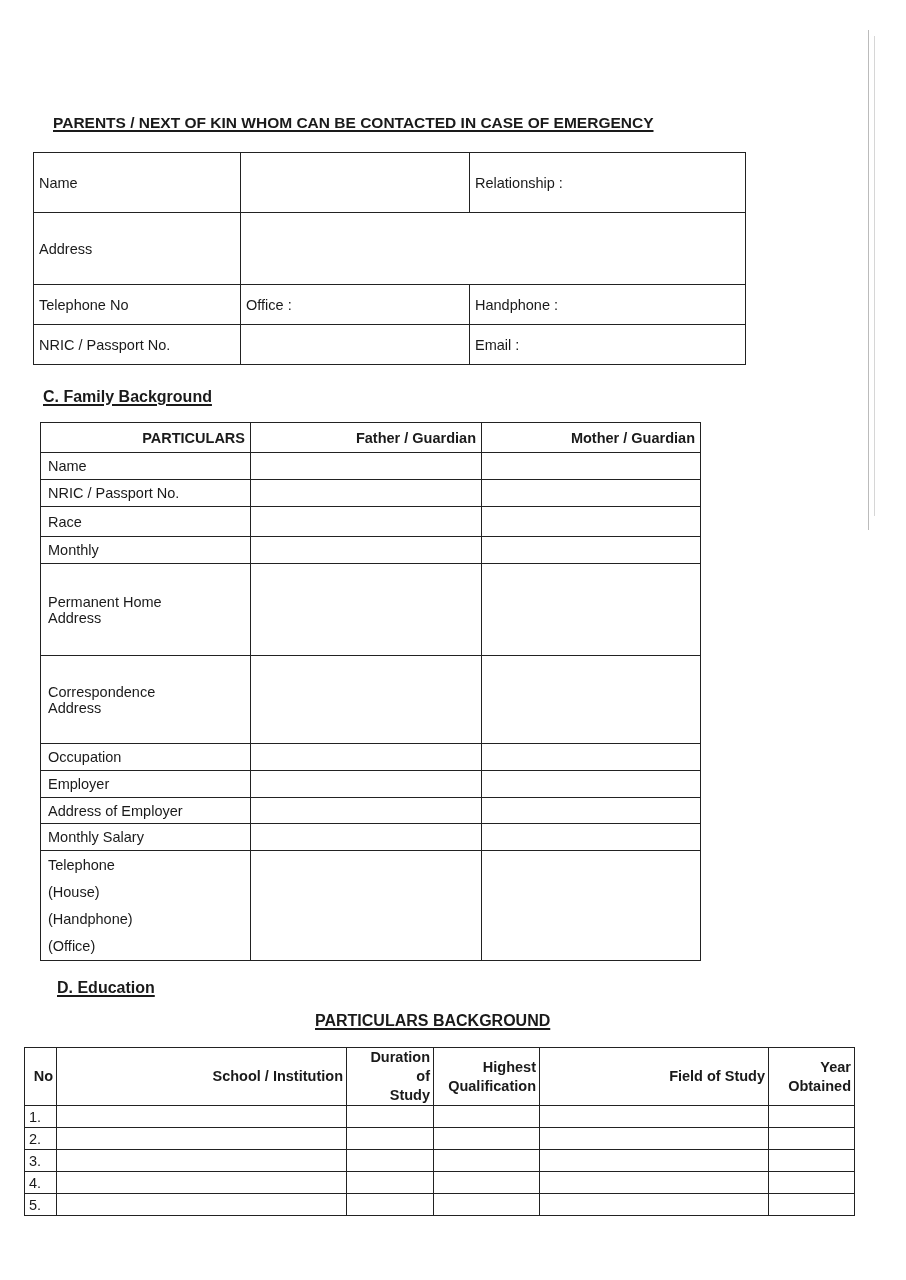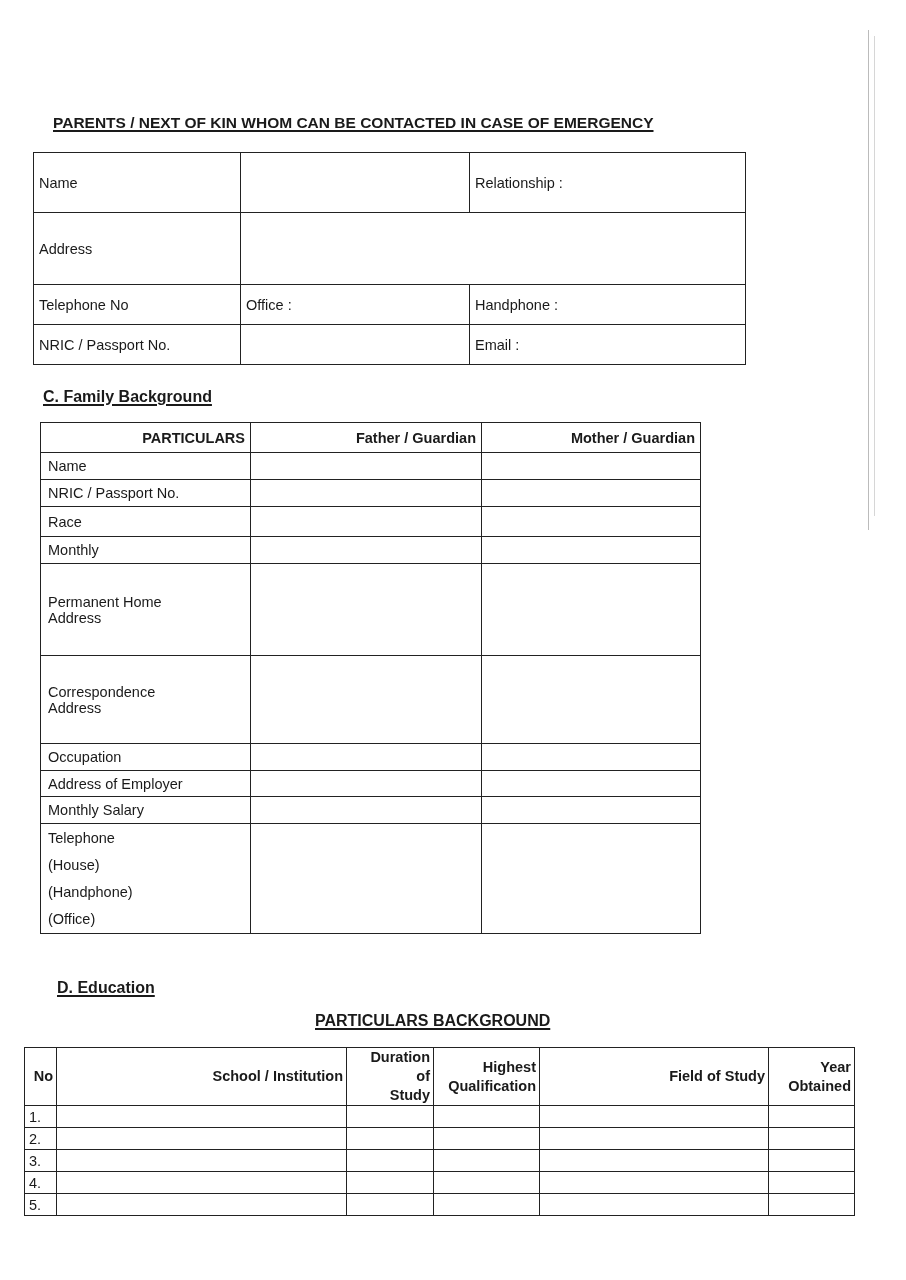--- a/index.html
+++ b/index.html
@@ -123,20 +123,25 @@
   <tr style="height:88px">
     <td>
       <div>Correspondence</div>
       <div>Address</div>
     </td>
     <td></td>
     <td></td>
   </tr>
   <tr style="height:27px">
     <td>Occupation</td>
+    <td></td>
+    <td></td>
+  </tr>
+  <tr style="height:27px">
+    <td>Employer</td>
     <td></td>
     <td></td>
   </tr>
   <tr style="height:26px">
     <td>Address of Employer</td>
     <td></td>
     <td></td>
   </tr>
   <tr style="height:27px">
     <td>Monthly Salary</td>

